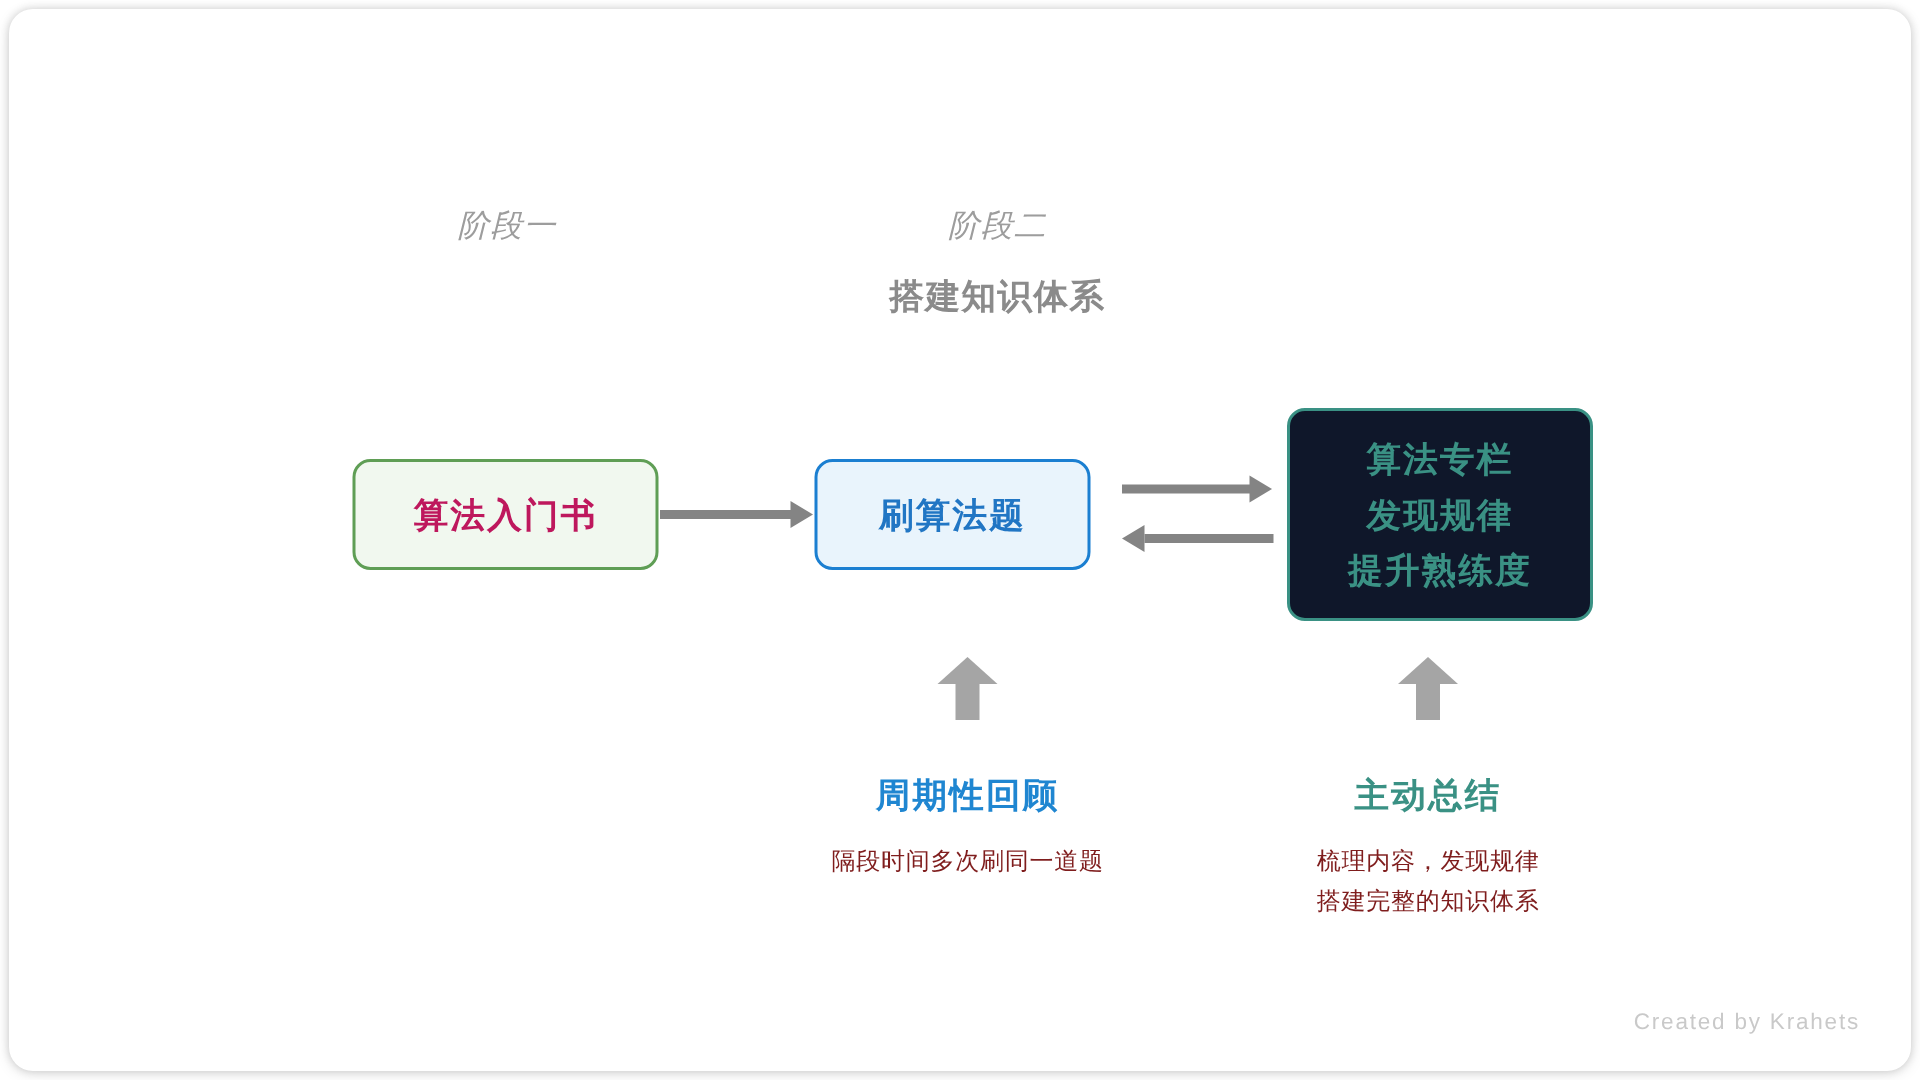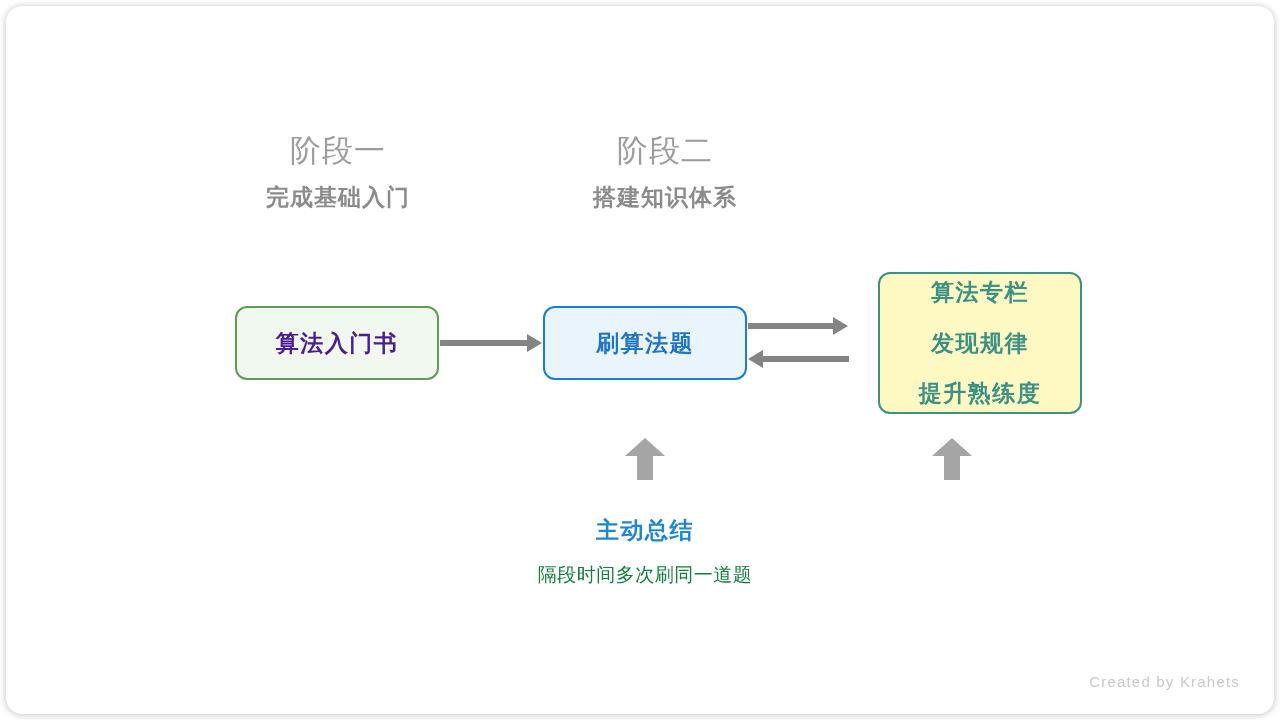--- a/index.html
+++ b/index.html
@@ -23,25 +23,26 @@
     box-shadow: 0 0 6px rgba(0,0,0,0.16), 0 2px 10px rgba(0,0,0,0.10);
   }
 
   
   .stage-col {
     position: absolute;
     width: 300px;
     text-align: center;
   }
   .stage-name {
-    font-size: 31px;
+    font-size: 21px;
     font-weight: 400;
     color: #9d9d9d;
     line-height: 30px;
     letter-spacing: 1px;
+    font-style: italic;
   }
   .stage-goal {
     font-size: 23px;
     font-weight: bold;
     color: #8b8b8b;
     line-height: 30px;
     letter-spacing: 1px;
     margin-top: 16px;
   }
 
@@ -59,34 +60,33 @@
     font-weight: bold;
     font-size: 23px;
     letter-spacing: 1.5px;
   }
   .node .line { line-height: 37px; }
 
   #node-book {
     left: 229px; top: 300px; width: 204px; height: 74px;
     border-color: #5f9e55;
     background: #f1f8ef;
-    color: #4c1d95;
+    color: #be185d;
   }
   #node-practice {
-    left: 537px; top: 300px; width: 204px; height: 74px;
+    left: 537px; top: 300px; width: 184px; height: 74px;
     border-color: #1b7fd1;
     background: #e9f4fc;
     color: #2176c4;
   }
   #node-resources {
-    left: 872px; top: 266px; width: 204px; height: 142px;
+    left: 852px; top: 266px; width: 204px; height: 142px;
     border-color: #3a9184;
-    background: #fef9c3;
+    background: #0f172a;
     color: #3a9184;
-    justify-content: space-between;
   }
 
   
   .arrow-h {
     position: absolute;
     height: 6px;
     background: #848484;
   }
   .arrow-head-right {
     position: absolute;
@@ -134,22 +134,22 @@
   .habit-title {
     font-size: 23px;
     font-weight: bold;
     letter-spacing: 1.5px;
     line-height: 30px;
   }
   .habit-title.blue { color: #1f86d1; }
   .habit-title.teal { color: #3a9184; }
   .habit-desc {
     margin-top: 16px;
-    font-size: 19px;
-    color: #15803d;
+    font-size: 16px;
+    color: #7f1d1d;
     line-height: 27px;
     letter-spacing: 0.5px;
   }
 
   
   #credit {
     position: absolute;
     right: 34px;
     bottom: 24px;
     font-family: Liberation Sans, sans-serif;
@@ -158,21 +158,20 @@
     letter-spacing: 1.2px;
   }
 </style>
 </head>
 <body>
 
 <div id="canvas">
 
   <div class="stage-col" style="left:182px; top:130px;">
     <div class="stage-name">阶段一</div>
-    <div class="stage-goal">完成基础入门</div>
   </div>
 
   <div class="stage-col" style="left:509px; top:130px;">
     <div class="stage-name">阶段二</div>
     <div class="stage-goal">搭建知识体系</div>
   </div>
 
 
   <div class="node" id="node-book">
     <div class="line">算法入门书</div>
@@ -201,22 +200,29 @@
     <div class="head"></div>
     <div class="shaft"></div>
   </div>
 
   <div class="arrow-up" style="left:926px; top:432px;">
     <div class="head"></div>
     <div class="shaft"></div>
   </div>
 
   <div class="habit" style="left:469px; top:509px;">
-    <div class="habit-title blue">主动总结</div>
+    <div class="habit-title blue">周期性回顾</div>
     <div class="habit-desc">
       <div>隔段时间多次刷同一道题</div>
     </div>
   </div>
 
+  <div class="habit" style="left:776px; top:509px;">
+    <div class="habit-title teal">主动总结</div>
+    <div class="habit-desc">
+      <div>梳理内容，发现规律</div>
+      <div>搭建完整的知识体系</div>
+    </div>
+  </div>
 
   <div id="credit">Created by Krahets</div>
 
 </div>
 
 </body></html>

